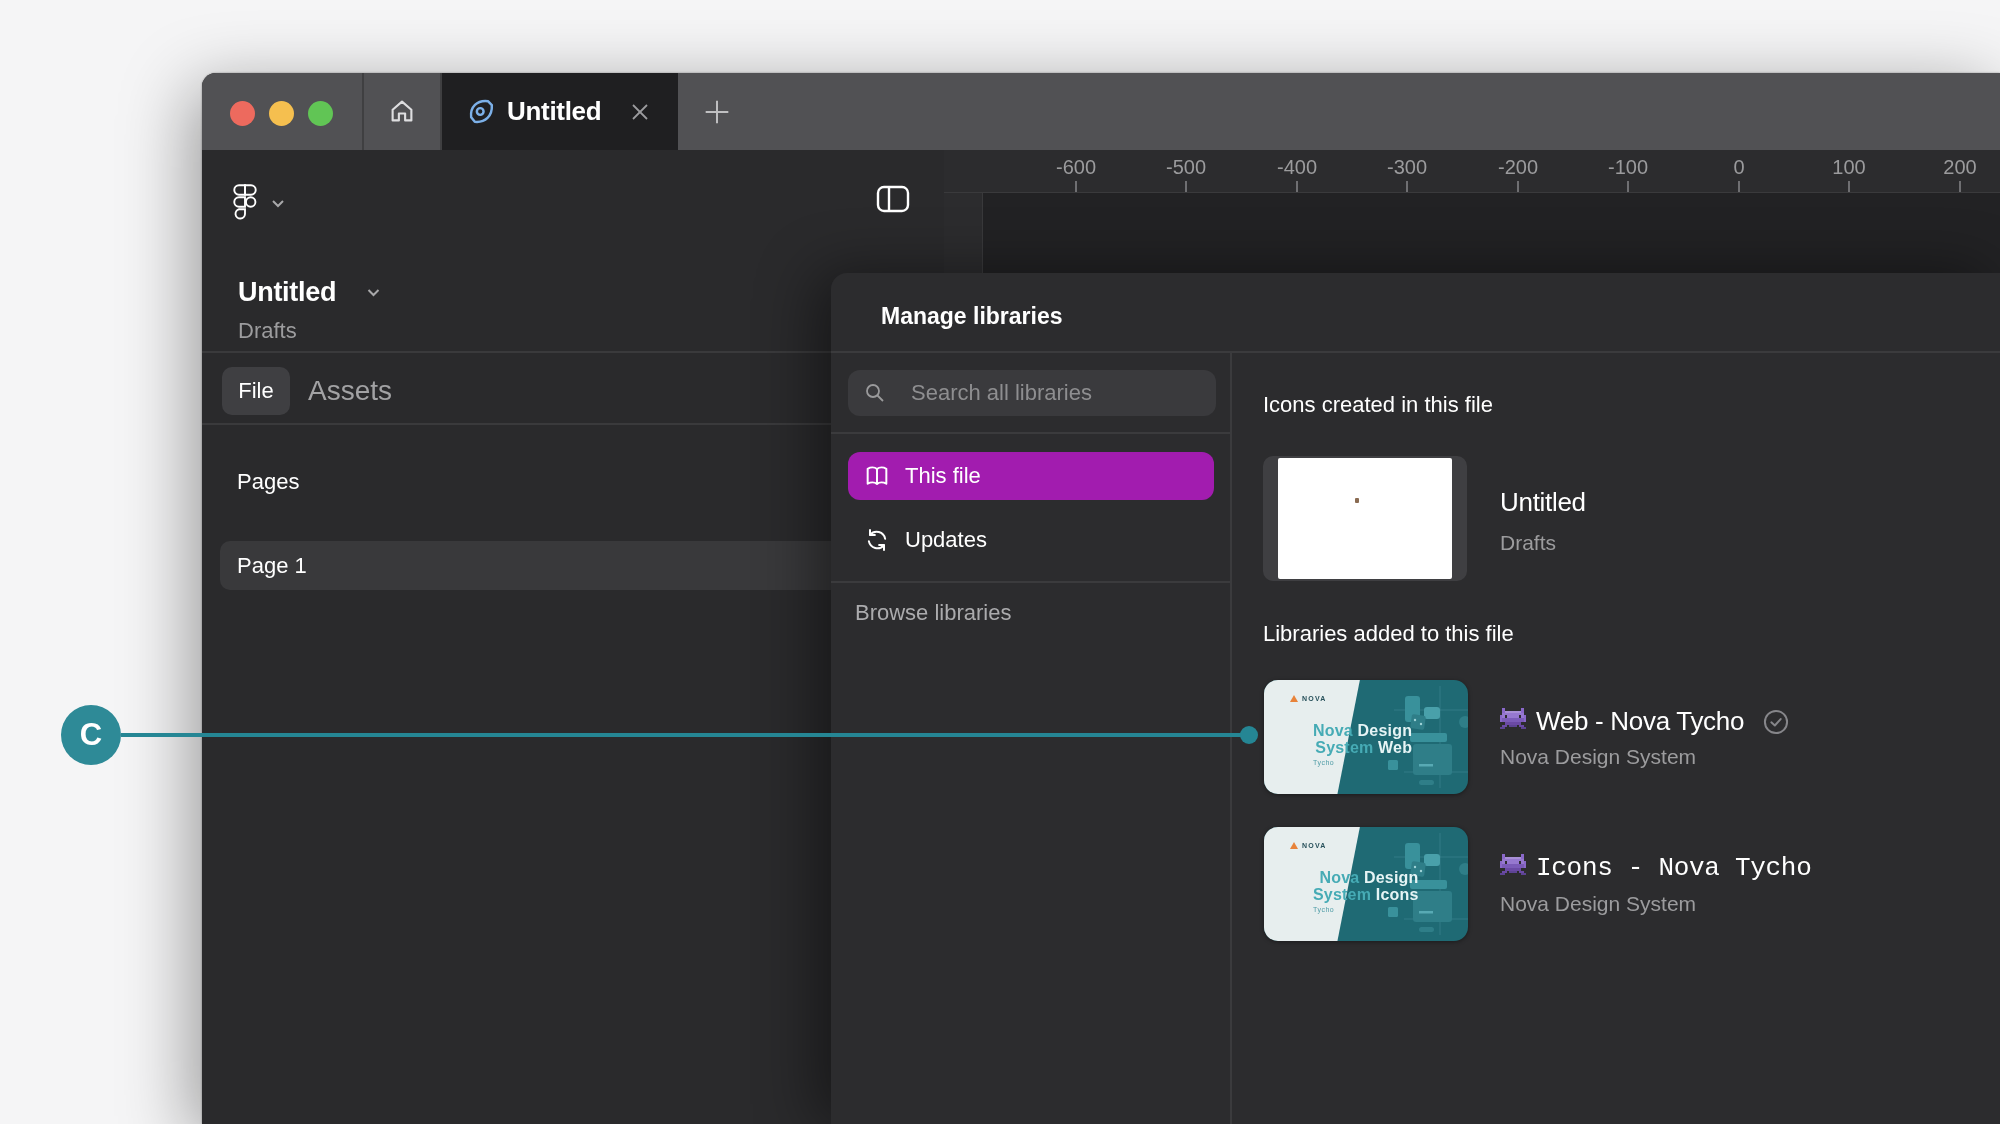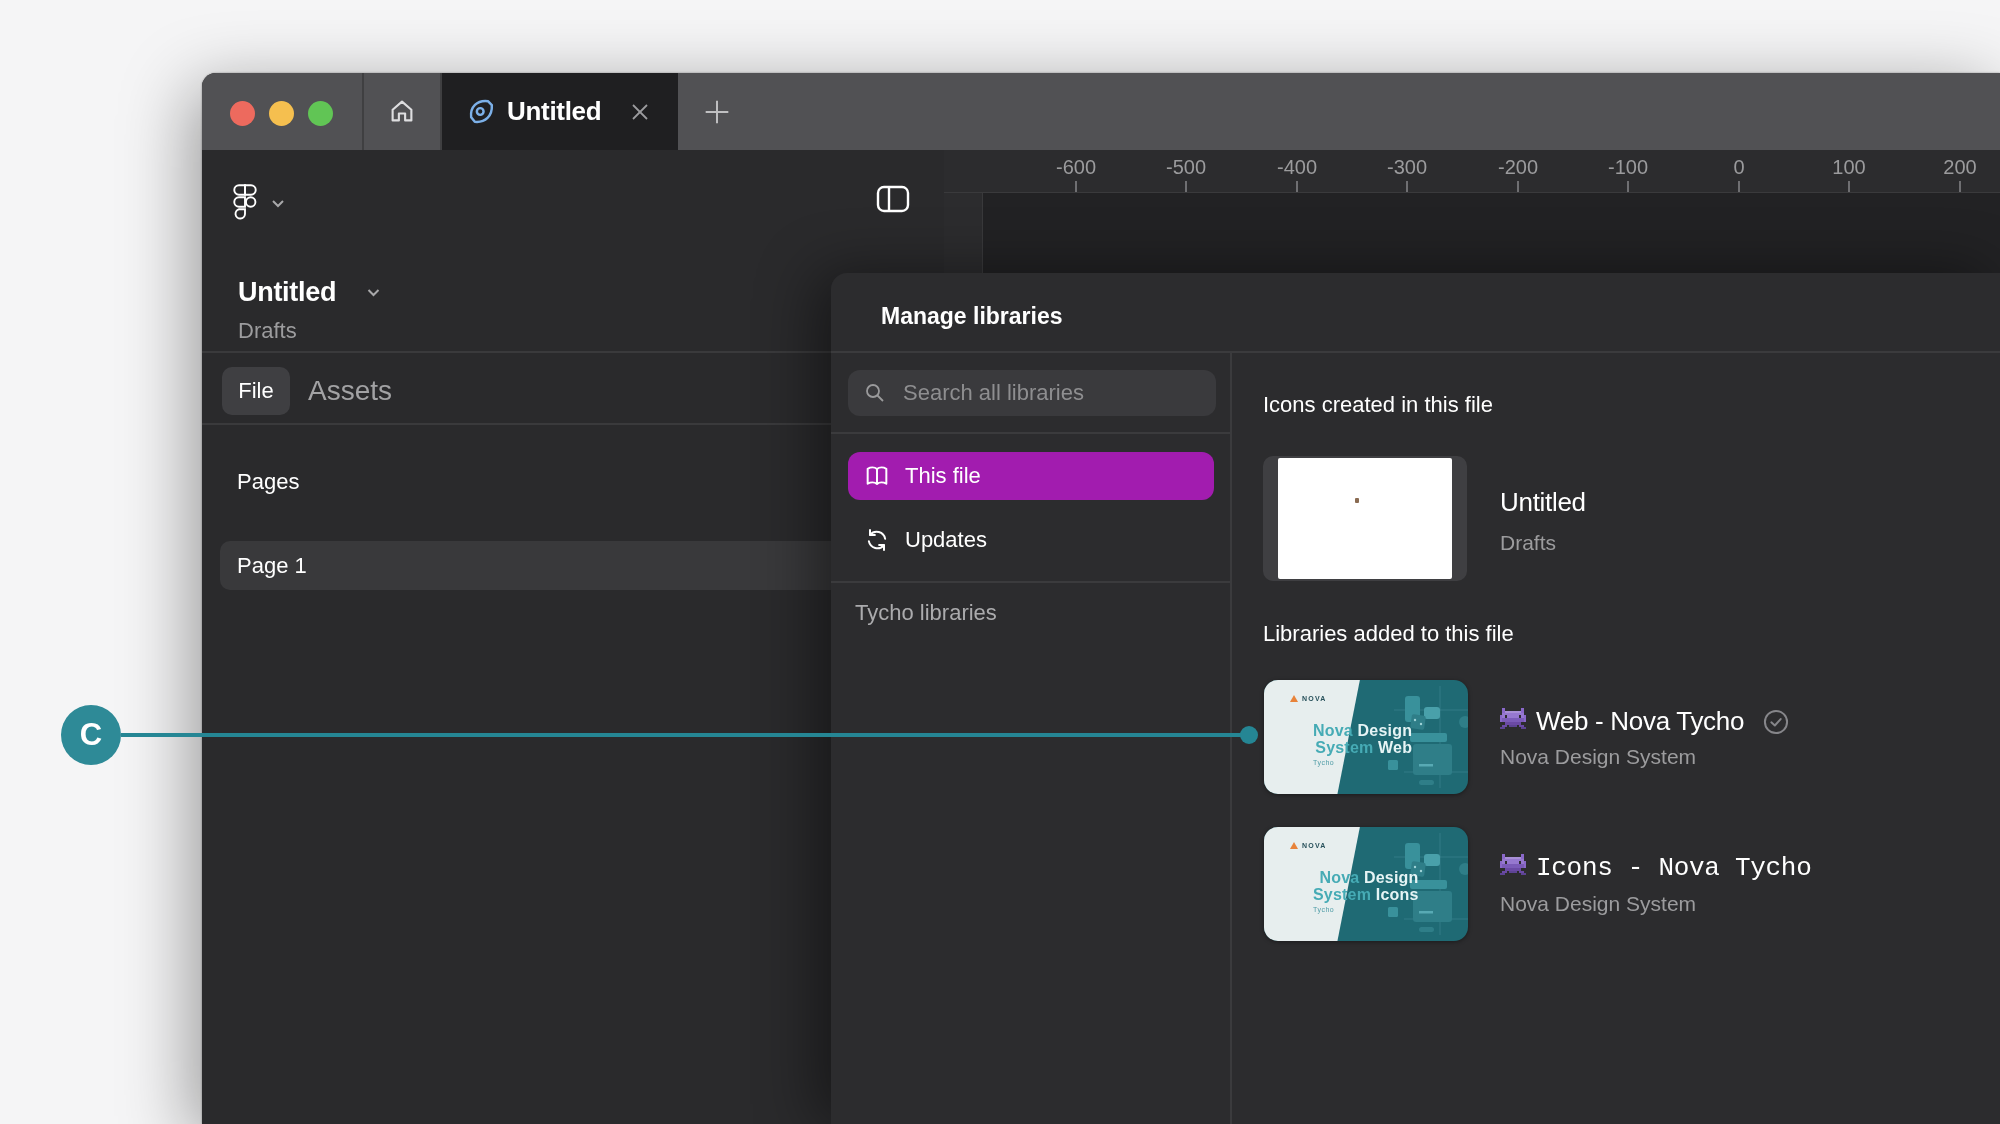--- a/index.html
+++ b/index.html
@@ -28,21 +28,21 @@
   #ruler-v{left:944px;top:193px;width:38px;height:80px;background:#2c2c2e;border-right:1px solid #39393b;}
   #canvas{left:982px;top:193px;right:0;height:80px;background:#222224;}
   .ruler-label{top:156px;transform:translateX(-50%);color:#9b9b9d;font-size:20px;}
   .ruler-tick{top:181px;width:2px;height:11px;background:#6f6f72;transform:translateX(-50%);}
   
   #dialog{left:831px;top:273px;right:0;bottom:0;background:#2c2c2e;
     border-top-left-radius:16px;box-shadow:-15px 0 60px rgba(0,0,0,.45);}
   #dialog-title{left:881px;top:303px;color:#fff;font-size:23px;font-weight:600;}
   .dlg-divider{background:#3b3b3d;height:2px;}
   #search-box{left:848px;top:370px;width:368px;height:46px;background:#3a3a3d;border-radius:12px;
-    display:flex;align-items:center;}
+    display:flex;align-items:center;gap:8px;}
   #search-input{background:transparent;border:none;outline:none;color:#d5d5d7;font-size:22px;
     font-family:"Liberation Sans","DejaVu Sans",sans-serif;width:300px;}
   #search-input::placeholder{color:#8e8e90;}
   .nav-item{left:848px;width:366px;height:48px;border-radius:12px;display:flex;align-items:center;
     color:#fff;font-size:22px;cursor:pointer;}
   .nav-item.selected{background:#a21caf;}
   .nav-icon{margin:0 14px 0 15px;display:flex;}
   
   .panel-heading{color:#fff;font-size:22px;}
   #thumb-box{left:1263px;top:456px;width:204px;height:125px;background:#3f3f42;border-radius:10px;}
@@ -223,21 +223,21 @@
         <polyline points="6,3.5 6,7.8 10.2,7.8"></polyline>
       <path d="M5 13 A7.5 7.5 0 0 0 18 16.5"></path>
         <polyline points="18,20.5 18,16.2 13.8,16.2"></polyline>
     </svg>
   </span>
   <span>Updates</span>
 </div>
 
 <div class="abs dlg-divider" style="left:831px;top:581px;width:400px;"></div>
 
-<div class="abs" style="left:855px;top:600px;font-size:22px;color:#ababad;cursor:pointer;">Tycho libraries</div>
+<div class="abs" style="left:855px;top:600px;font-size:22px;color:#ababad;cursor:pointer;">Browse libraries</div>
 
 <div class="abs panel-heading" style="left:1263px;top:392px;">Icons created in this file</div>
 
 <div class="abs" id="thumb-box">
   <div class="abs" id="thumb-white">
     <div class="abs" id="thumb-dot"></div>
   </div>
 </div>
 <div class="abs row-title" style="left:1500px;top:487px;">Untitled</div>
 <div class="abs row-sub" style="left:1500px;top:531px;">Drafts</div>

